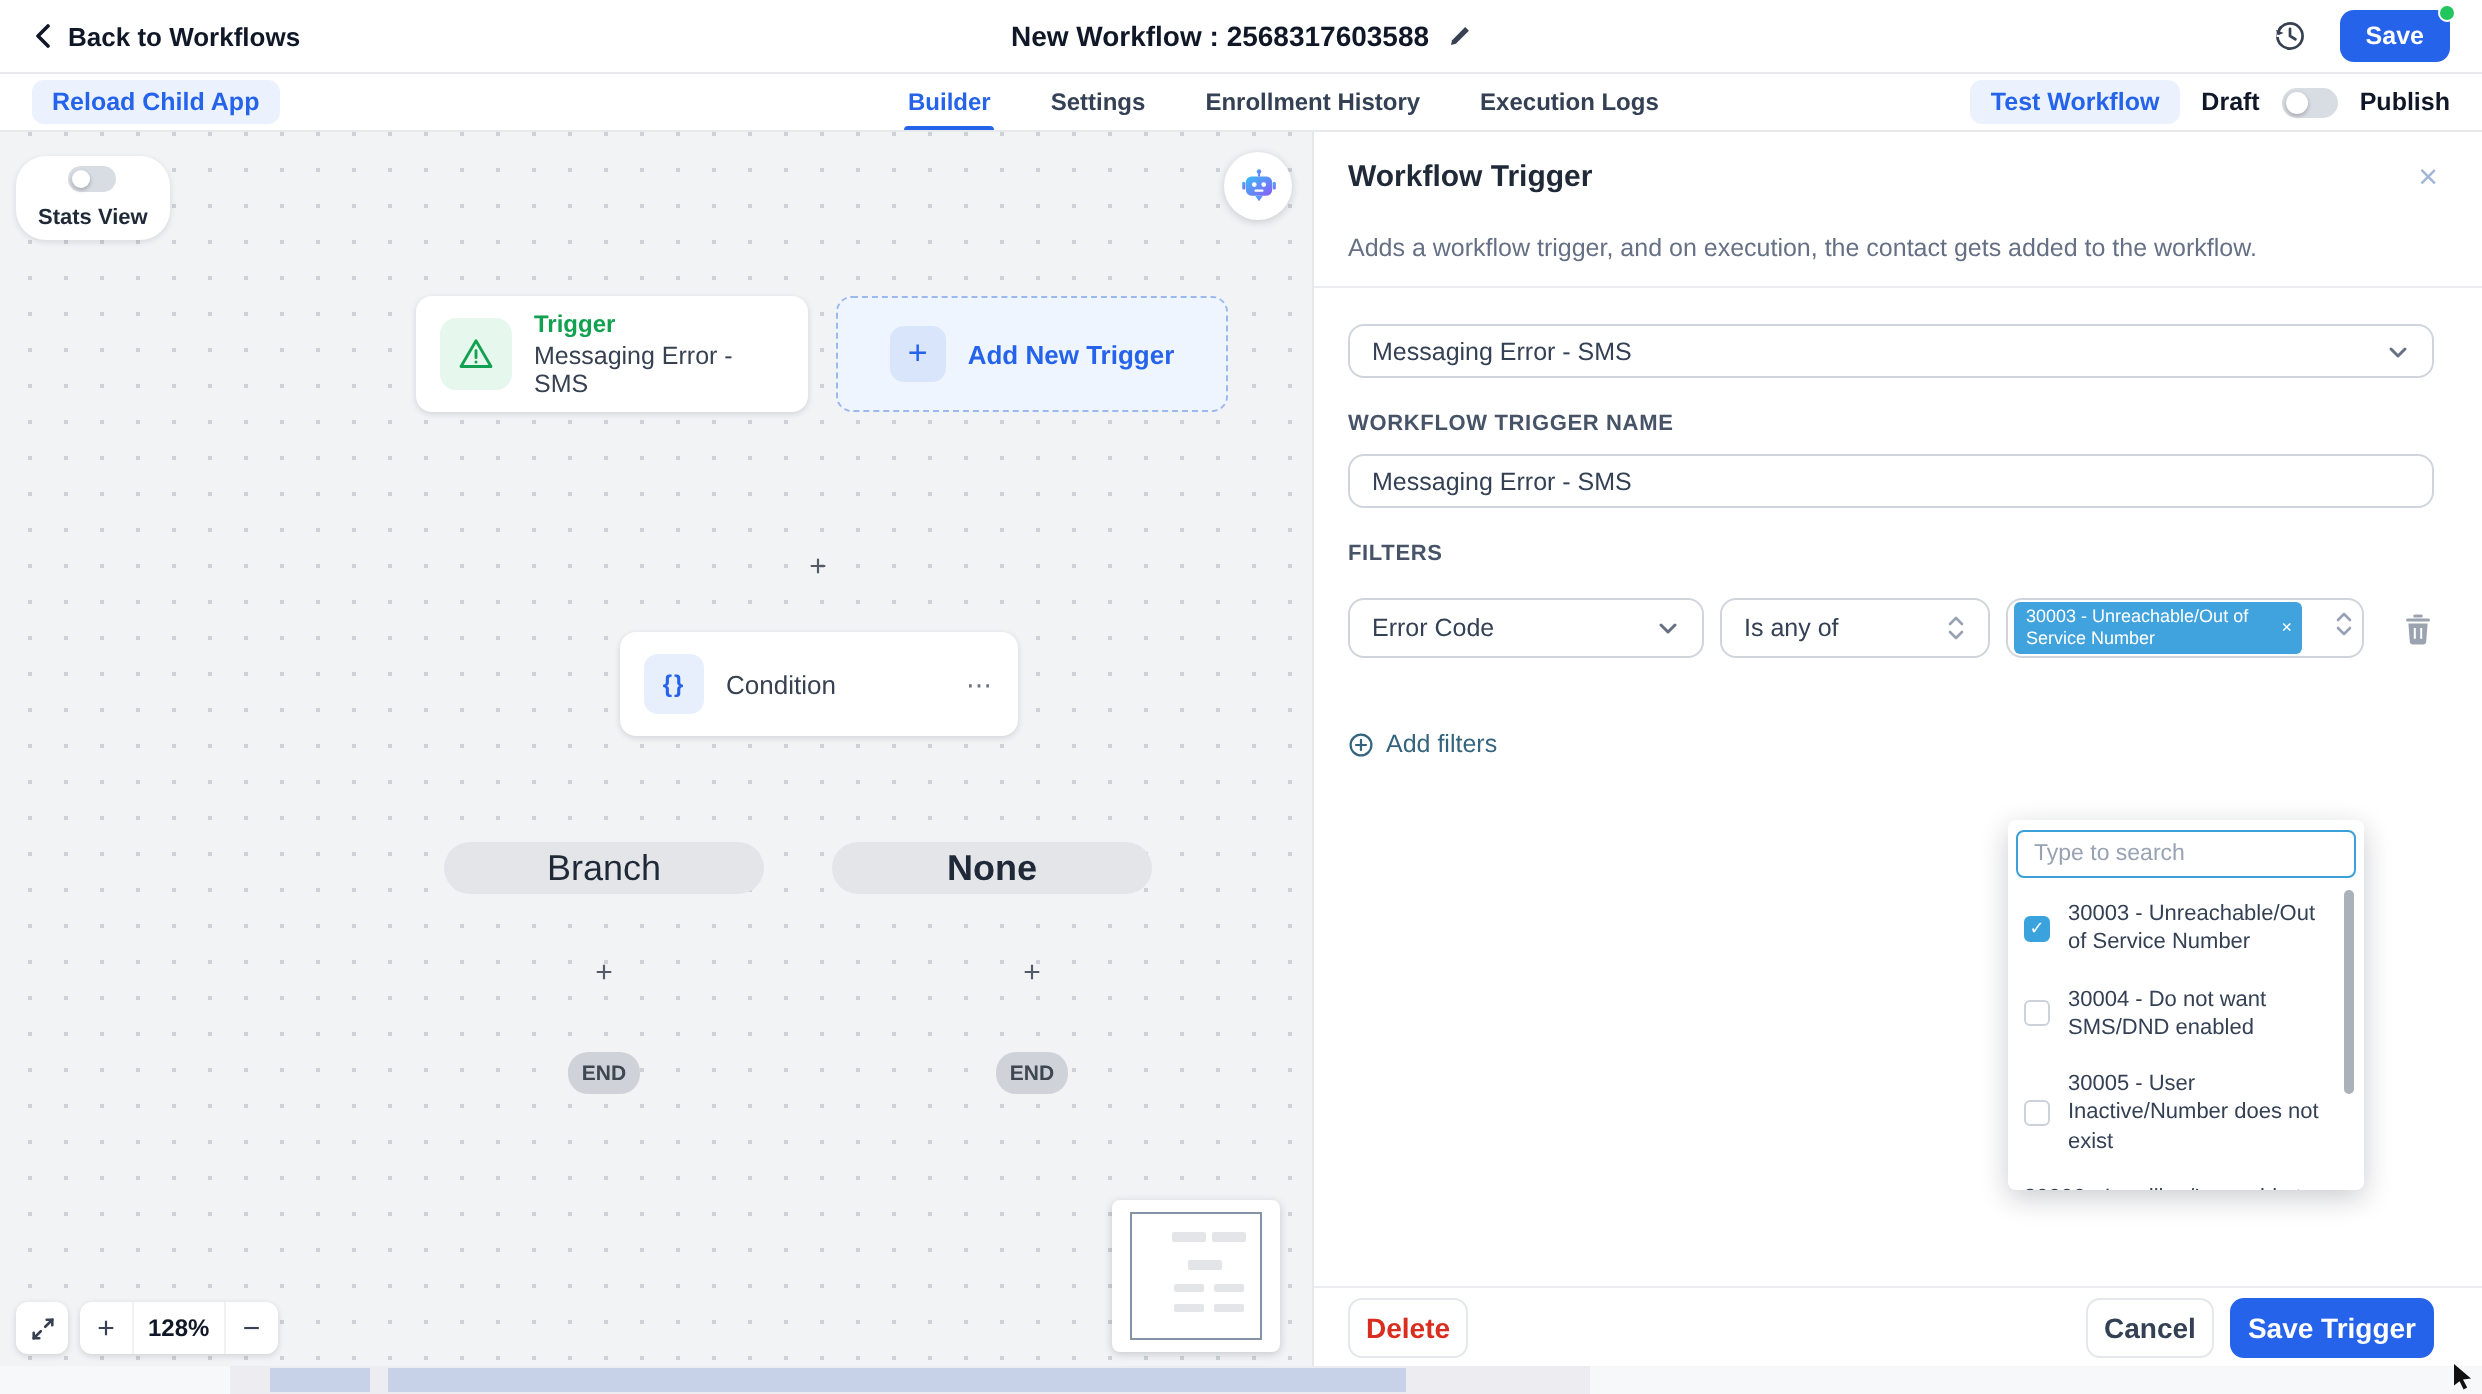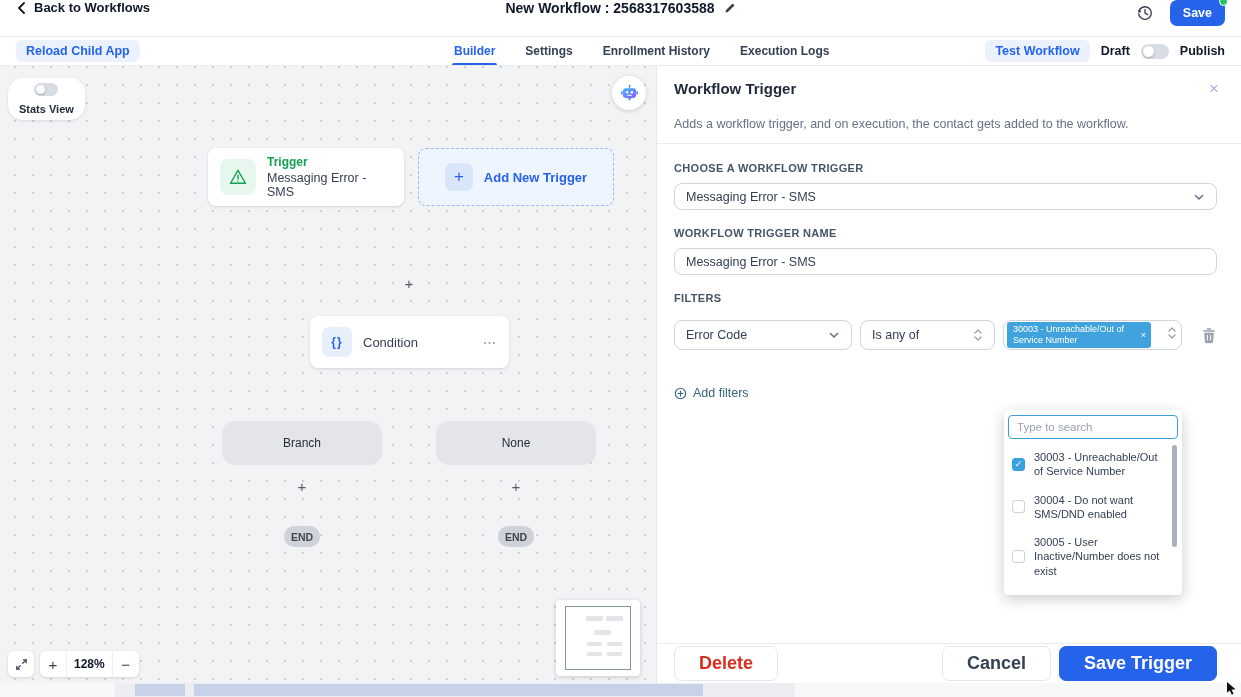--- a/index.html
+++ b/index.html
@@ -1,17 +1,17 @@
 <!DOCTYPE html>
 <html><head>
 <meta charset="utf-8">
 <style>
   * { margin:0; padding:0; box-sizing:border-box; }
   html,body { width:1241px; height:697px; overflow:hidden; font-family:"Liberation Sans",sans-serif; background:#fff; }
-  .hdr { height:37px; background:#fff; border-bottom:1px solid #e7e9ec; display:flex; align-items:flex-start; position:relative; padding:0 16px; }
+  .hdr { height:37px; background:#fff; border-bottom:1px solid #e7e9ec; display:flex; align-items:center; position:relative; padding:0 16px; }
   .back { display:flex; align-items:center; gap:7px; font-size:13px; font-weight:600; color:#101828; cursor:pointer; }
   .hdr-title { position:absolute; left:50%; transform:translateX(-50%); display:flex; align-items:center; gap:9px; font-size:14px; font-weight:700; color:#101828; }
   .hdr-right { margin-left:auto; display:flex; align-items:center; gap:16px; }
   .save-btn { position:relative; background:#2563eb; color:#fff; font-size:12.5px; font-weight:600; padding:6px 13px; border:none; border-radius:7px; cursor:pointer; }
   .save-dot { position:absolute; top:-3px; right:-3px; width:9px; height:9px; background:#22c55e; border-radius:50%; border:1.5px solid #fff; }
   .tbar { height:29px; background:#fff; border-bottom:1px solid #e7e9ec; display:flex; align-items:center; position:relative; padding:0 16px; }
   .pill-blue { background:#ebf2fe; color:#2563eb; font-size:12.5px; font-weight:600; padding:4px 10px; border-radius:6px; border:none; cursor:pointer; }
   .tabs { position:absolute; left:452px; top:0; height:100%; display:flex; gap:26px; }
   .tab { font-size:12px; font-weight:600; color:#344054; display:flex; align-items:center; cursor:pointer; position:relative; padding:0 2px; }
   .tab.active { color:#2563eb; }
@@ -34,21 +34,21 @@
   .trig-sub { font-size:12.5px; color:#374151; }
   .add-card { position:absolute; left:418px; top:82px; width:196px; height:58px; background:#eff5ff; border:1px dashed #9cb8ef; border-radius:8px; display:flex; align-items:center; justify-content:center; gap:11px; cursor:pointer; }
   .add-plus { width:28px; height:28px; background:#d8e5fb; border-radius:7px; display:flex; align-items:center; justify-content:center; font-size:17px; color:#2563eb; font-weight:500; }
   .add-lbl { font-size:13px; font-weight:700; color:#2563eb; }
   .conn { position:absolute; inset:0; pointer-events:none; }
   .plus-g { position:absolute; width:16px; height:16px; display:flex; align-items:center; justify-content:center; font-size:15px; color:#555b66; cursor:pointer; }
   .cond-card { left:310px; top:250px; width:199px; height:52px; padding:0 12px; gap:11px; }
   .cond-icon { width:30px; height:30px; background:#e7eefc; border-radius:7px; display:flex; align-items:center; justify-content:center; font-size:12px; font-weight:700; color:#2563eb; letter-spacing:1px; flex:none; }
   .cond-lbl { font-size:13px; color:#374151; }
   .cond-dots { margin-left:auto; color:#6b7280; font-size:13px; letter-spacing:1px; cursor:pointer; }
-  .branch-pill { position:absolute; width:160px; height:44px; background:#e3e5e9; border-radius:13px; display:flex; align-items:center; justify-content:center; font-size:12px; color:#1f2937; cursor:pointer;text-align:right; }
+  .branch-pill { position:absolute; width:160px; height:26px; background:#e3e5e9; border-radius:13px; display:flex; align-items:center; justify-content:center; font-size:18px; color:#1f2937; cursor:pointer;text-align:right; }
   .end-pill { position:absolute; width:36px; height:21px; background:#cfd3d9; border-radius:10px; display:flex; align-items:center; justify-content:center; font-size:10.5px; font-weight:600; color:#3f4752; }
   .minimap { position:absolute; right:16px; top:534px; width:84px; height:76px; background:#fff; border-radius:4px; box-shadow:0 1px 4px rgba(16,24,40,.2); }
   .mm-view { position:absolute; left:9px; top:6px; right:9px; bottom:6px; border:1.5px solid #8494a6; background:#fff; }
   .mm-bar { position:absolute; background:#e3e5e9; height:5px; border-radius:1px; }
   .zoom-fs { position:absolute; left:8px; top:585px; width:26px; height:26px; background:#fff; border-radius:6px; box-shadow:0 1px 3px rgba(16,24,40,.15); display:flex; align-items:center; justify-content:center; cursor:pointer; }
   .zoom-grp { position:absolute; left:40px; top:585px; height:26px; background:#fff; border-radius:6px; box-shadow:0 1px 3px rgba(16,24,40,.15); display:flex; align-items:stretch; }
   .zoom-btn { width:26px; display:flex; align-items:center; justify-content:center; font-size:15px; color:#374151; cursor:pointer; }
   .zoom-pct { display:flex; align-items:center; padding:0 7px; font-size:12px; font-weight:600; color:#101828; border-left:1px solid #f0f1f4; border-right:1px solid #f0f1f4; }
   .panel { position:relative; width:585px; height:617px; background:#fff; border-left:1px solid #e5e7eb; display:flex; flex-direction:column; }
   .p-hdr { padding:14px 24px 12px 17px; border-bottom:1px solid #eaecef; position:relative; }
@@ -72,21 +72,21 @@
   .search-inp { width:100%; height:24px; border:1.5px solid #3ba0d8; border-radius:4px; padding:0 8px; font-size:11.5px; color:#344054; outline:none; }
   .search-inp::placeholder { color:#98a2b3; }
   .opt-list { position:relative; margin-top:4px; height:152px; overflow:hidden; padding-right:8px; }
   .opt { display:flex; align-items:center; gap:9px; padding:7px 2px 7px 4px; cursor:pointer; }
   .cb { width:13px; height:13px; border:1px solid #cbd2da; border-radius:3px; background:#fff; flex:none; position:relative; }
   .cb.checked { background:#3aa3de; border-color:#3aa3de; }
   .cb.checked::after { content:"✓"; position:absolute; inset:0; color:#fff; font-size:9px; display:flex; align-items:center; justify-content:center; }
   .opt-txt { font-size:11px; color:#344054; line-height:1.3; }
   .list-sb { position:absolute; right:1px; top:2px; width:5px; height:102px; background:#aab1ba; border-radius:3px; }
   .p-ftr { border-top:1px solid #eaecef; height:40px; display:flex; align-items:center; padding:0 24px 0 17px; gap:8px; }
-  .btn { font-size:18px; font-weight:600; border-radius:7px; padding:6px 24px; cursor:pointer; border:1px solid #e4e7ec; background:#fff; }
+  .btn { font-size:14px; font-weight:600; border-radius:7px; padding:6px 8px; cursor:pointer; border:1px solid #e4e7ec; background:#fff; }
   .btn-del { color:#d92d20; }
   .btn-cancel { color:#344054; margin-left:auto; }
   .btn-primary { background:#2563eb; border-color:#2563eb; color:#fff; }
   .bstrip { height:14px; background:#f7f8fa; position:relative; }
   .bs-track { position:absolute; left:115px; width:680px; top:0; bottom:0; background:#ededf1; }
   .bs-thumb { position:absolute; top:1px; height:12px; background:#c7d1e8; }
   .cursor { position:absolute; right:4px; bottom:2px; z-index:9; }
 </style>
 </head>
 <body>
@@ -202,21 +202,21 @@
 
     <div class="plus-g" style="left:401px;top:209px;">+</div>
 
     <div class="node-card cond-card">
       <div class="cond-icon">{}</div>
       <div class="cond-lbl">Condition</div>
       <div class="cond-dots">⋯</div>
     </div>
 
     <div class="branch-pill" style="left:222px;top:355px;">Branch</div>
-    <div class="branch-pill" style="left:436px;top:355px;">None</div>
+    <div class="branch-pill" style="left:416px;top:355px;font-weight:bold;">None</div>
 
     <div class="plus-g" style="left:294px;top:412px;">+</div>
     <div class="plus-g" style="left:508px;top:412px;">+</div>
 
     <div class="end-pill" style="left:284px;top:460px;">END</div>
     <div class="end-pill" style="left:498px;top:460px;">END</div>
 
     <div class="minimap">
       <div class="mm-view">
         <div class="mm-bar" style="left:20px;top:9px;width:17px;"></div>
@@ -247,21 +247,20 @@
   </div>
 
   <div class="panel">
     <div class="p-hdr">
       <div class="p-title">Workflow Trigger</div>
       <div class="p-sub">Adds a workflow trigger, and on execution, the contact gets added to the workflow.</div>
       <div class="p-close">×</div>
     </div>
 
     <div class="p-body">
-      <div class="f-label">CHOOSE A WORKFLOW TRIGGER</div>
       <div class="sel">
         <span>Messaging Error - SMS</span>
         <span class="cars">
             <svg width="12" height="12" viewBox="0 0 12 12">
               <path d="M2.5 4.5 L6 8 L9.5 4.5" fill="none" stroke="#667085" stroke-width="1.5" stroke-linecap="round" stroke-linejoin="round"></path>
             </svg>
           </span>
       </div>
 
       <div class="gap16"></div>

